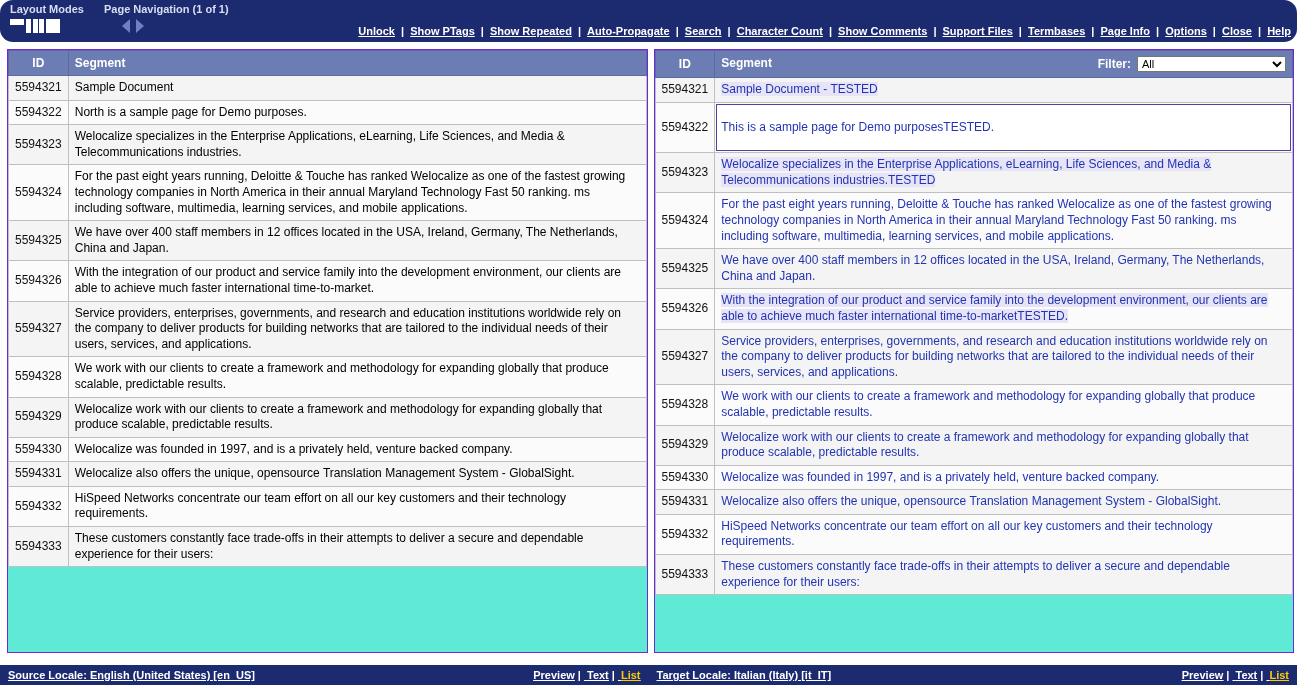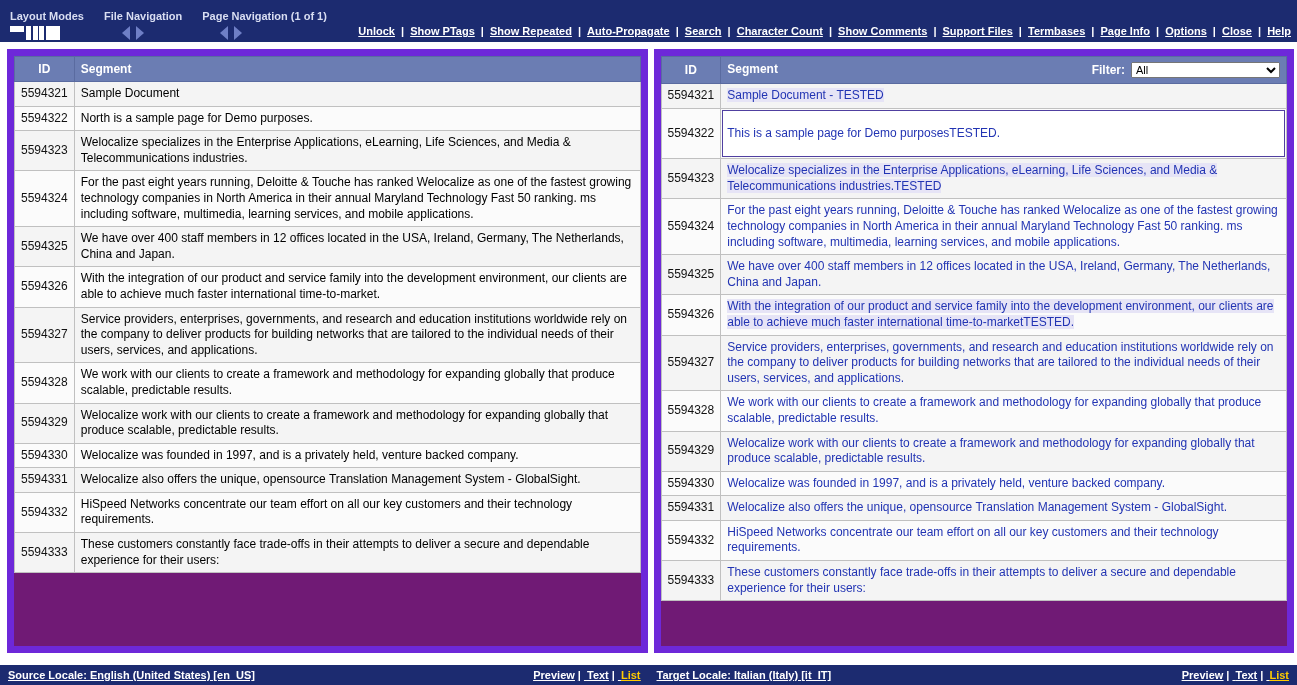--- a/index.html
+++ b/index.html
@@ -13,21 +13,22 @@
     overflow: hidden;
     position: relative;
   }
   .topbar {
     background: #1a2a6c;
     background: #1c2b70;
     color: #fff;
     height: 42px;
     position: relative;
     display: flex;
-    align-items: flex-end;
+    align-items: flex-start;
+    border-radius: 13px;
   }
   .topbar-group {
     padding: 3px 10px 2px;
   }
   .topbar-group .label {
     font-size: 11px;
     font-weight: bold;
     color: #d9def2;
     padding-bottom: 2px;
   }
@@ -83,24 +84,24 @@
   .panes {
     display: flex;
     position: absolute;
     top: 42px;
     bottom: 20px;
     left: 0;
     right: 0;
   }
   .pane {
     width: 50%;
-    border: 7px solid #6d28d9;
+    border: 1px solid #6d28d9;
     margin: 7px 3px 12px;
     overflow: auto;
-    background: #701a75;
+    background: #5eead4;
   }
   .pane-left { margin-left: 7px; }
   .pane-right { margin-right: 3px; }
   table.seg {
     width: 100%;
     border-collapse: collapse;
     font-size: 12px;
   }
   table.seg th {
     background: #6b7db3;
@@ -195,27 +196,20 @@
       <div class="layout-icon">
         <span style="width:5px;height:14px"></span>
         <span style="width:5px;height:14px"></span>
       </div>
       <div class="layout-icon">
         <span style="width:14px;height:14px"></span>
       </div>
     </div>
   </div>
   <div class="topbar-group">
-    <div class="label">File Navigation</div>
-    <div class="arrows">
-      <div class="triangle-left"></div>
-      <div class="triangle-right"></div>
-    </div>
-  </div>
-  <div class="topbar-group">
     <div class="label">Page Navigation  (1 of 1)</div>
     <div class="arrows">
       <div class="triangle-left"></div>
       <div class="triangle-right"></div>
     </div>
   </div>
   <div class="toplinks" id="toplinks"><a>Unlock</a><span class="sep"> | </span><a>Show PTags</a><span class="sep"> | </span><a>Show Repeated</a><span class="sep"> | </span><a>Auto-Propagate</a><span class="sep"> | </span><a>Search</a><span class="sep"> | </span><a>Character Count</a><span class="sep"> | </span><a>Show Comments</a><span class="sep"> | </span><a>Support Files</a><span class="sep"> | </span><a>Termbases</a><span class="sep"> | </span><a>Page Info</a><span class="sep"> | </span><a>Options</a><span class="sep"> | </span><a>Close</a><span class="sep"> | </span><a>Help</a></div>
 </div>
 
 <div class="panes">

